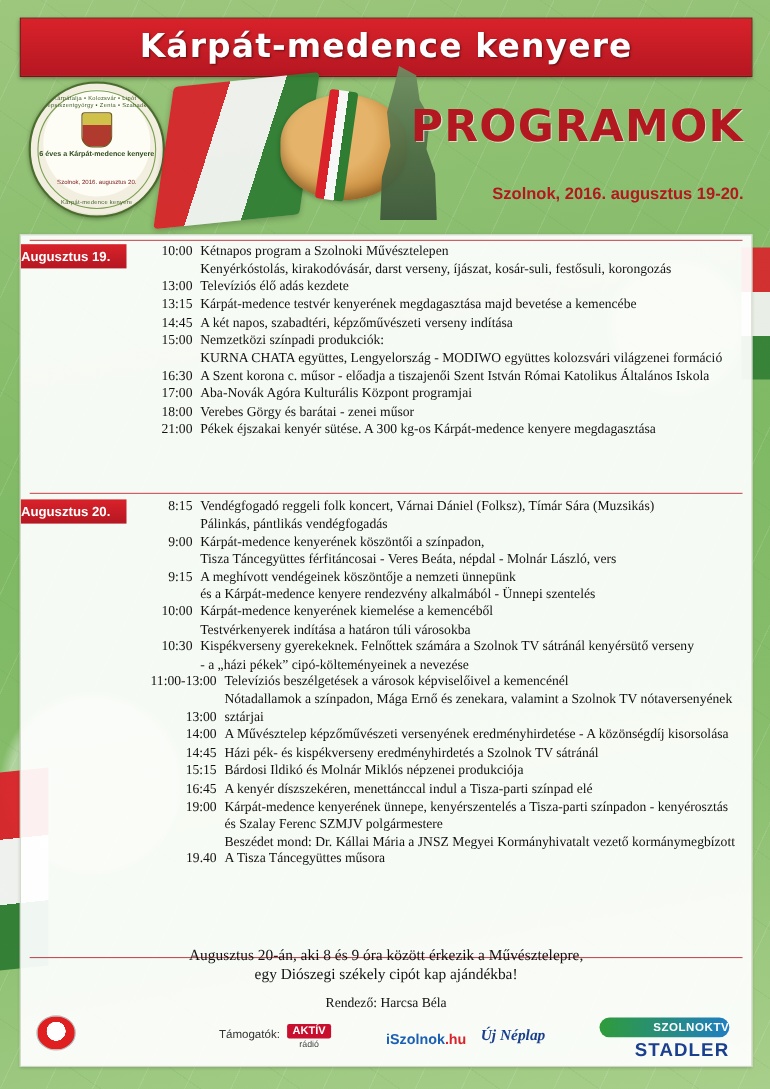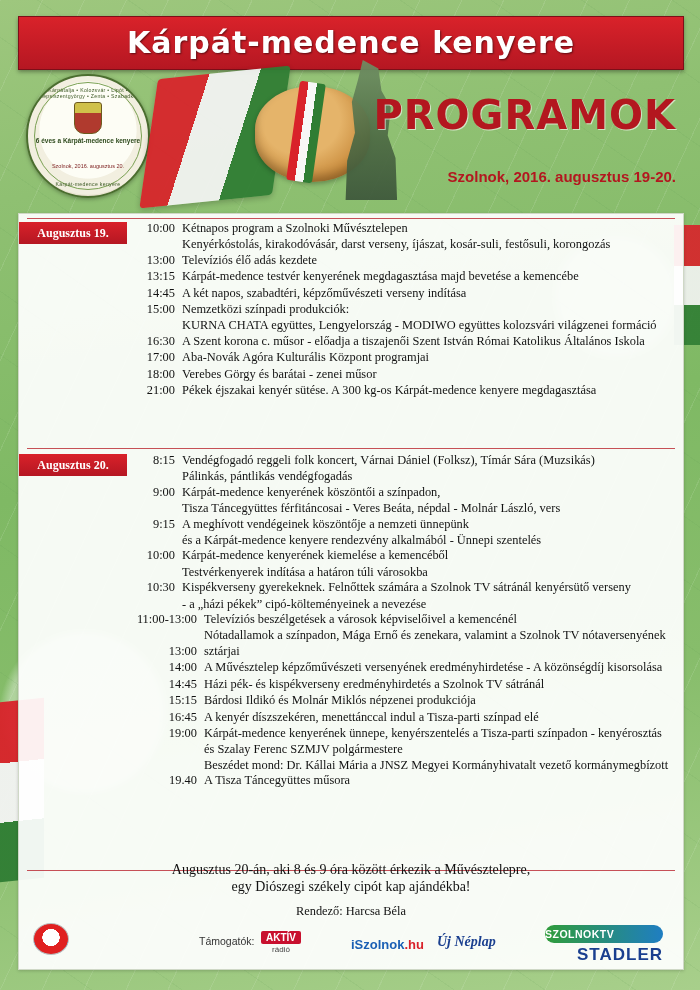--- a/index.html
+++ b/index.html
@@ -115,24 +115,24 @@
     font-weight:bold;font-size:15px;color:#b3171f;
   }
   
   .panel{
     position:absolute;left:18px;top:213px;width:664px;height:755px;
     background:rgba(255,255,255,0.93);
     border:1px solid #cfd8c6;
     box-shadow:0 1px 3px rgba(0,0,0,.18);
   }
   .daytag{
-    position:absolute;left:0;width:108px;height:22px;
+    position:absolute;left:0;width:96px;height:22px;
     background:linear-gradient(180deg,#d9222a 0%,#b51722 100%);
-    color:#fff;font-family:Liberation Serif, serif;font-weight:bold;font-size:12px;
-    text-align:center;line-height:22px;
+    color:#fff;font-family:Liberation Sans, sans-serif;font-weight:bold;font-size:12px;
+    line-height:22px;
   }
   .daytag.d1{top:8px;}
   .daytag.d2{top:240px;}
   .rule{
     position:absolute;left:8px;right:8px;height:1px;background:#b51722;opacity:.75;
   }
   .rule.r1{top:4px;}
   .rule.r2{top:234px;}
   .rule.r3{bottom:98px;}
   .sched{
@@ -172,21 +172,21 @@
   .sp-aktiv .b{display:block;background:#c8102e;color:#fff;padding:1px 5px;border-radius:2px;font-size:10px;}
   .sp-aktiv .s{display:block;color:#444;font-size:8px;font-weight:normal;}
   .sp-coop{left:276px;top:6px;width:34px;height:30px;border-radius:50%;
     background:radial-gradient(circle at 50% 45%,#fff 0 36%,#e02020 37% 72%,#1f4fa0 73% 100%);
     border:1px solid #bbb;}
   .sp-iszolnok{left:318px;top:14px;font-size:13px;color:#1a5fb4;}
   .sp-iszolnok .dot{color:#d9222a;}
   .sp-nepl{left:404px;top:11px;font-size:14px;color:#1a3f8f;font-family:"Liberation Serif",serif;font-style:italic;}
   .sp-tv{right:6px;top:2px;width:118px;height:18px;border-radius:9px;
     background:linear-gradient(90deg,#2f9c3a,#1f7ec2);color:#fff;font-size:10.5px;
-    text-align:left;line-height:18px;letter-spacing:.5px;}
+    text-align:right;line-height:18px;letter-spacing:.5px;}
   .sp-stadler{right:6px;top:22px;font-size:17px;color:#1a3f8f;letter-spacing:1px;}
   
   .left-flag{
     position:absolute;left:0;top:700px;width:44px;height:180px;
     background:linear-gradient(180deg,#d9222a 0 34%,#f4f4f4 34% 67%,#2f7d33 67% 100%);
     opacity:.95;
     transform:skewY(-6deg);
   }
   .right-flag{
     position:absolute;right:0;top:225px;width:26px;height:120px;

